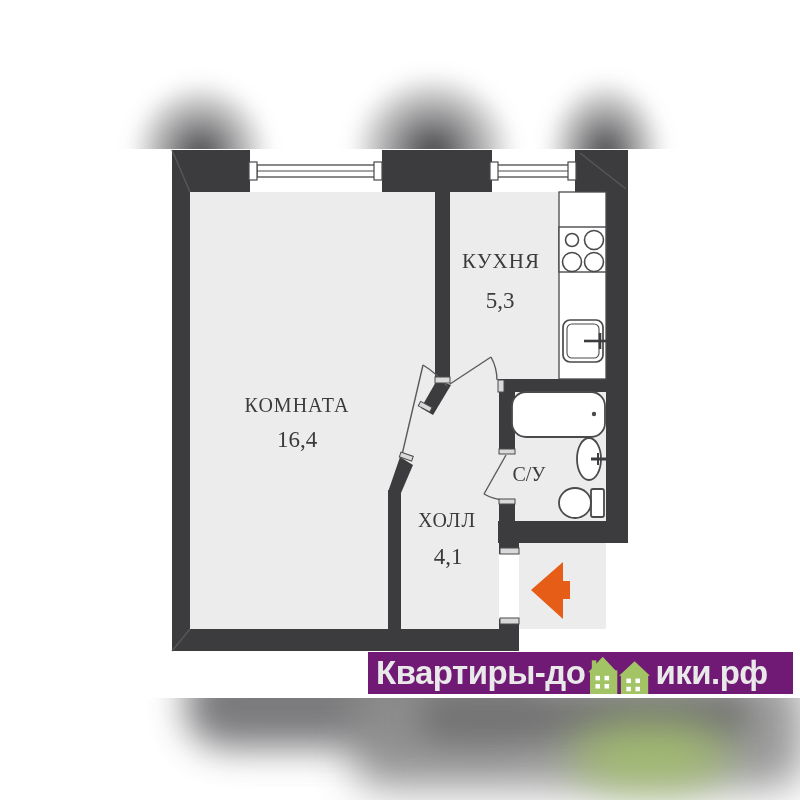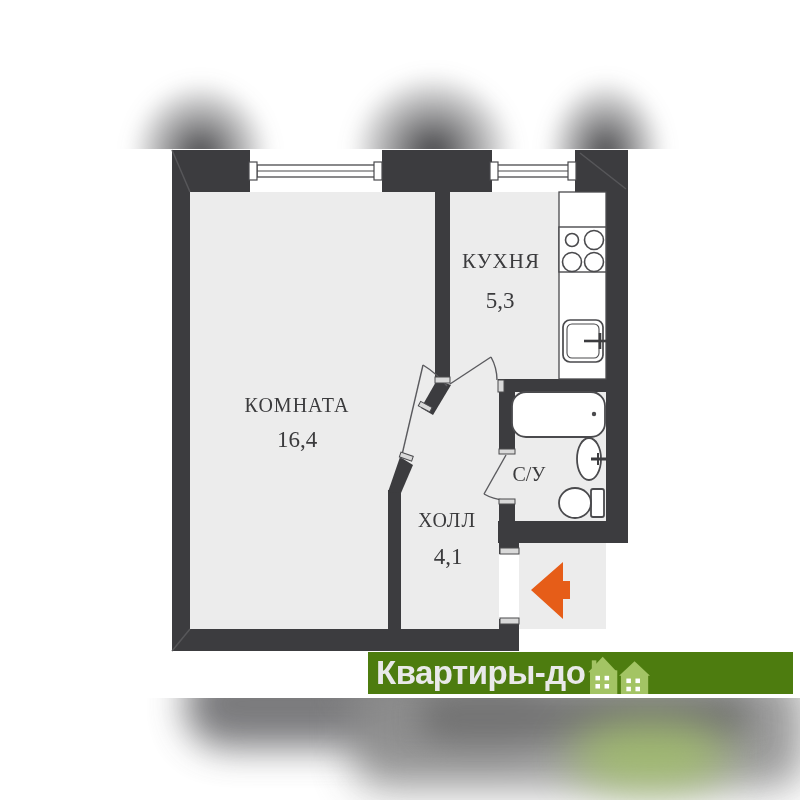--- a/index.html
+++ b/index.html
@@ -29,21 +29,21 @@
   .m-bar2{left:420px;top:-5px;width:330px;height:48px;background:#6d6d6d;
       filter:blur(15px);opacity:.8;border-radius:24px;}
   .m-green{left:570px;top:22px;width:160px;height:72px;background:#a3c464;
       filter:blur(22px);opacity:.75;border-radius:50%;}
   
   .plan{position:absolute;left:160px;top:140px;width:480px;height:520px;}
   .plan text{fill:#3b3b3d;font-family:"Liberation Serif","DejaVu Serif",serif;}
   
   .logo-bar{
     position:absolute;left:368px;top:652px;width:425px;height:42px;
-    background:#4d7c0f;display:flex;align-items:center;padding:0 0 0 8px;
+    background:#701a75;display:flex;align-items:center;padding:0 0 0 8px;
     box-sizing:border-box;white-space:nowrap;
   }
   .logo-text{
     color:#e9e9e9;font-size:33px;font-weight:bold;letter-spacing:-.5px;
     font-family:"Liberation Sans",sans-serif;line-height:42px;
   }
   .logo-houses{width:68px;height:40px;flex:0 0 auto;margin:2px 1px 0 1px;}
 </style>
 </head>
 <body>
@@ -180,13 +180,14 @@
       <rect x="8" y="24" width="5" height="5"></rect>
       <rect x="18" y="24" width="5" height="5"></rect>
       <rect x="8" y="33" width="5" height="5"></rect>
       <rect x="18" y="33" width="5" height="5"></rect>
       <rect x="42" y="27" width="5" height="5"></rect>
       <rect x="52" y="27" width="5" height="5"></rect>
       <rect x="42" y="36" width="5" height="5"></rect>
       <rect x="52" y="36" width="5" height="5"></rect>
     </g>
   </svg>
+  <span class="logo-text">ики.рф</span>
 </div>
 
 </body></html>

